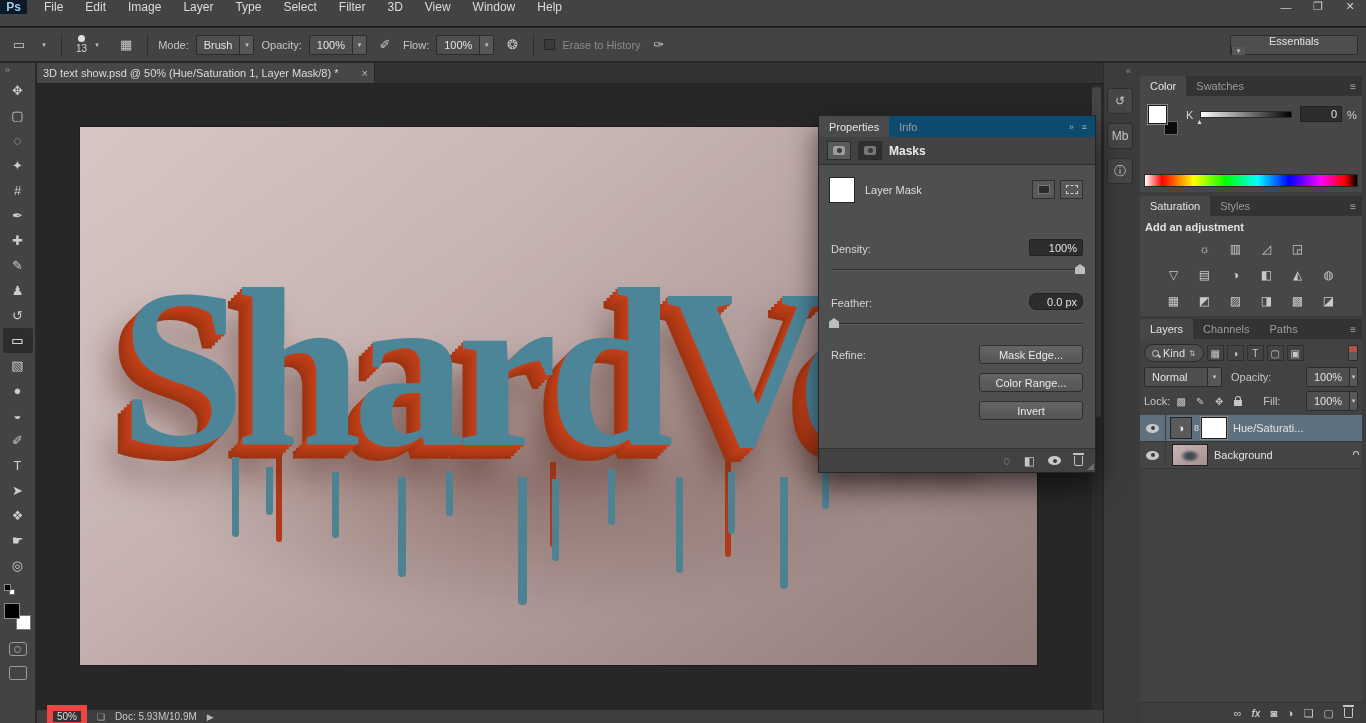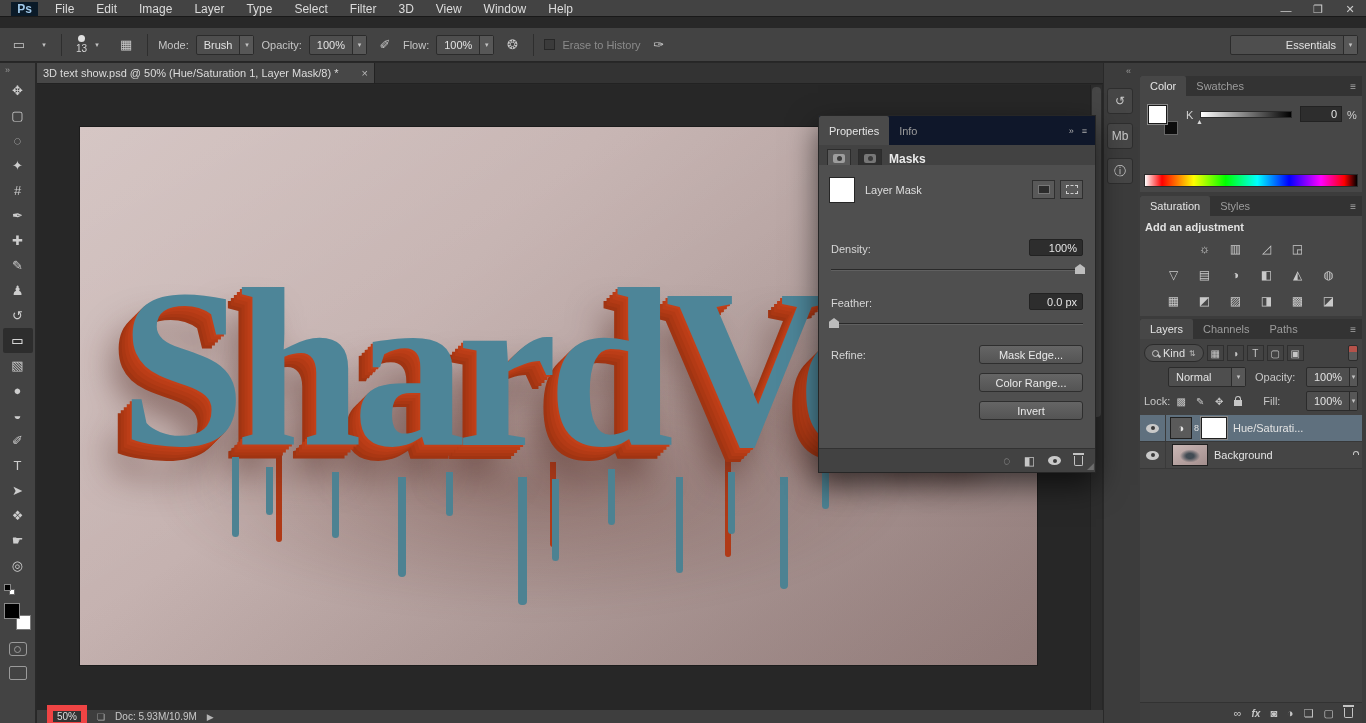--- a/index.html
+++ b/index.html
@@ -4,22 +4,22 @@
 <style>
   * { box-sizing: border-box; }
   html,body { margin:0; padding:0; }
   body {
     width:1366px; height:723px; position:relative; overflow:hidden;
     background:#282828; font-family:"Liberation Sans", sans-serif;
     font-size:11px; color:#cfcfcf; cursor:default; user-select:none;
   }
 
   
-  .menubar { position:absolute; left:0; top:0; width:1366px; height:17px;
-    background:#434343; border-bottom:1px solid #191919; display:flex; align-items:flex-end; z-index:6;padding-left:11px; }
+  .menubar { position:absolute; left:0; top:0; width:1366px; height:27px;
+    background:#434343; border-bottom:1px solid #191919; display:flex; align-items:flex-start; z-index:6; }
   .ps-logo { width:27px; background:#0a1a28; color:#9fc7e8; font-weight:bold; font-size:12px;
     display:flex; align-items:center; justify-content:center; margin-right:6px; }
   .menu-item { display:flex; align-items:center; padding:0 11px; font-size:12px; color:#dcdcdc; }
   .win-controls { margin-left:auto; display:flex; }
   .win-btn { width:32px; display:flex; align-items:center; justify-content:center; color:#cccccc; font-size:11px; }
 
   
   .optionsbar { position:absolute; left:0; top:28px; width:1366px; height:34px;
     background:#434343; border-bottom:1px solid #262626; display:flex; align-items:center;
     gap:7px; padding:0 8px; z-index:6; }
@@ -30,21 +30,21 @@
   .dd-arrow { width:14px; align-self:stretch; display:flex; align-items:center; justify-content:center;
     border-left:1px solid #2b2b2b; background:#575757; color:#c3c3c3; font-size:7px; }
   .icon-btn { min-width:22px; height:21px; display:flex; align-items:center; justify-content:center;
     color:#c9c9c9; border-radius:2px; font-size:13px; }
   .ob-divider { width:1px; height:22px; background:#2e2e2e; margin:0 3px; }
   .brush-preset { display:flex; align-items:center; gap:3px; padding:1px 4px; }
   .brush-dot { width:7px; height:7px; border-radius:50%; background:#e0e0e0; margin:0 auto 1px; }
   .brush-num { font-size:10px; color:#d5d5d5; text-align:center; }
   .checkbox { width:11px; height:11px; background:#3b3b3b; border:1px solid #272727; }
   .disabled-label { color:#8b8b8b; }
-  .ws-dd { margin-left:auto; min-width:128px; justify-content:flex-end; }
+  .ws-dd { margin-left:auto; min-width:128px; justify-content:center;flex-direction:column; }
 
   
   .toolbar { position:absolute; left:0; top:63px; width:36px; height:660px;
     background:#434343; border-right:1px solid #292929; display:flex; flex-direction:column;
     align-items:center; z-index:5; }
   .toolbar-collapse { align-self:flex-start; padding:2px 5px 3px; color:#9a9a9a; font-size:9px; letter-spacing:-1px; }
   .tool { width:30px; height:25px; display:flex; align-items:center; justify-content:center;
     color:#cdcdcd; font-size:13px; border-radius:2px; }
   .tool.selected { background:#2d2d2d; color:#ffffff; }
   .swatches { position:relative; width:27px; height:27px; margin-top:8px; }
@@ -132,21 +132,21 @@
   .kind-dd { display:flex; align-items:center; gap:4px; background:#4e4e4e; border:1px solid #2b2b2b;
     border-radius:9px; height:18px; padding:0 7px; color:#e0e0e0; }
   .magnifier { width:7px; height:7px; border:1px solid #c8c8c8; border-radius:50%; position:relative; }
   .magnifier::after { content:""; position:absolute; width:4px; height:2px; background:#c8c8c8;
     transform:rotate(45deg); right:-3px; bottom:-1px; }
   .updown { font-size:8px; color:#bdbdbd; }
   .f-icon { width:17px; height:16px; display:flex; align-items:center; justify-content:center;
     color:#c6c6c6; font-size:10px; background:#434343; border:1px solid #2f2f2f; }
   .f-toggle { margin-left:auto; width:10px; height:16px; border:1px solid #2c2c2c; border-radius:2px;
     background:linear-gradient(#b5524a 0 45%, #5a5a5a 45%); }
-  .blend-dd { width:78px; justify-content:space-between;margin-left:24px; }
+  .blend-dd { width:78px; justify-content:space-between; }
   .small-dd { width:52px; justify-content:space-between; margin-left:auto; }
   .lock-btn { width:16px; height:16px; display:flex; align-items:center; justify-content:center;
     color:#c6c6c6; font-size:10px; }
   .css-lock { width:8px; height:6px; background:#c6c6c6; position:relative; margin-top:4px; }
   .css-lock::before { content:""; position:absolute; top:-4px; left:1px; width:4px; height:3px;
     border:1px solid #c6c6c6; border-bottom:none; border-radius:3px 3px 0 0; }
   .lp-list { position:absolute; left:0; right:0; top:76px; }
   .layer-row { height:27px; display:flex; align-items:center; background:#454545; border-bottom:1px solid #383838; }
   .layer-row.selected { background:#5f707e; }
   .eye-cell { width:26px; align-self:stretch; display:flex; align-items:center; justify-content:center;
@@ -169,21 +169,21 @@
     gap:10px; padding:0 9px; }
   .bb-icon { color:#c6c6c6; font-size:11px; display:flex; align-items:center; justify-content:center; }
   .fx-text { font-style:italic; font-weight:bold; font-size:10px; color:#c6c6c6; }
   .trash-icon { width:9px; height:10px; border:1px solid #c3c3c3; border-top:none;
     border-radius:0 0 2px 2px; position:relative; }
   .trash-icon::before { content:""; position:absolute; top:-3px; left:-2px; right:-2px; height:2px; background:#c3c3c3; }
 
   
   .props { position:absolute; left:818px; top:115px; width:278px; height:358px;
     background:#4f4f4f; border:1px solid #262626; box-shadow:0 12px 28px rgba(0,0,0,.6); z-index:10; }
-  .props-tabs { height:29px; background:#0f172a; display:flex; align-items:stretch; }
+  .props-tabs { height:21px; background:#0c4a6e; display:flex; align-items:stretch; }
   .props-tabs .ptab.active { background:#4a4a4a; }
   .props-headicons { margin-left:auto; display:flex; align-items:center; gap:8px; padding:0 8px;
     color:#b0b0b0; font-size:9px; }
   .props-sub { height:28px; background:#424242; border-bottom:1px solid #2f2f2f;
     display:flex; align-items:center; gap:7px; padding:0 8px; }
   .mh-btn { width:24px; height:19px; border:1px solid #2c2c2c; background:#5a5a5a;
     display:flex; align-items:center; justify-content:center; }
   .mh-btn.pressed { background:#2f2f2f; }
   .mh-shape { width:12px; height:9px; background:#9d9d9d; border-radius:2px; position:relative; }
   .mh-shape::after { content:""; position:absolute; left:3.5px; top:1.5px; width:5px; height:5px;
@@ -561,21 +561,21 @@
     <span class="pm-btn" style="right:12px; top:15px;">
         <span class="pm-inner-frame"></span>
       </span>
 
     <span class="prop-label" style="top:78px;">Density:</span>
     <span class="val-box" style="top:74px;">100%</span>
     <div class="slider-track" style="top:104px;"></div>
     <span class="slider-handle" style="right:10px; top:99px;"></span>
 
     <span class="prop-label" style="top:132px;">Feather:</span>
-    <span class="val-box" style="top:128px;">0.0 px</span>
+    <span class="val-box" style="top:128px;border-radius:7px;">0.0 px</span>
     <div class="slider-track" style="top:158px;"></div>
     <span class="slider-handle" style="left:10px; top:153px;"></span>
 
     <span class="prop-label" style="top:184px;">Refine:</span>
     <span class="pbutton" style="top:180px;">Mask Edge...</span>
     <span class="pbutton" style="top:208px;">Color Range...</span>
     <span class="pbutton" style="top:236px;">Invert</span>
   </div>
   <div class="props-footer">
     <span class="pf-icon">◌</span>

